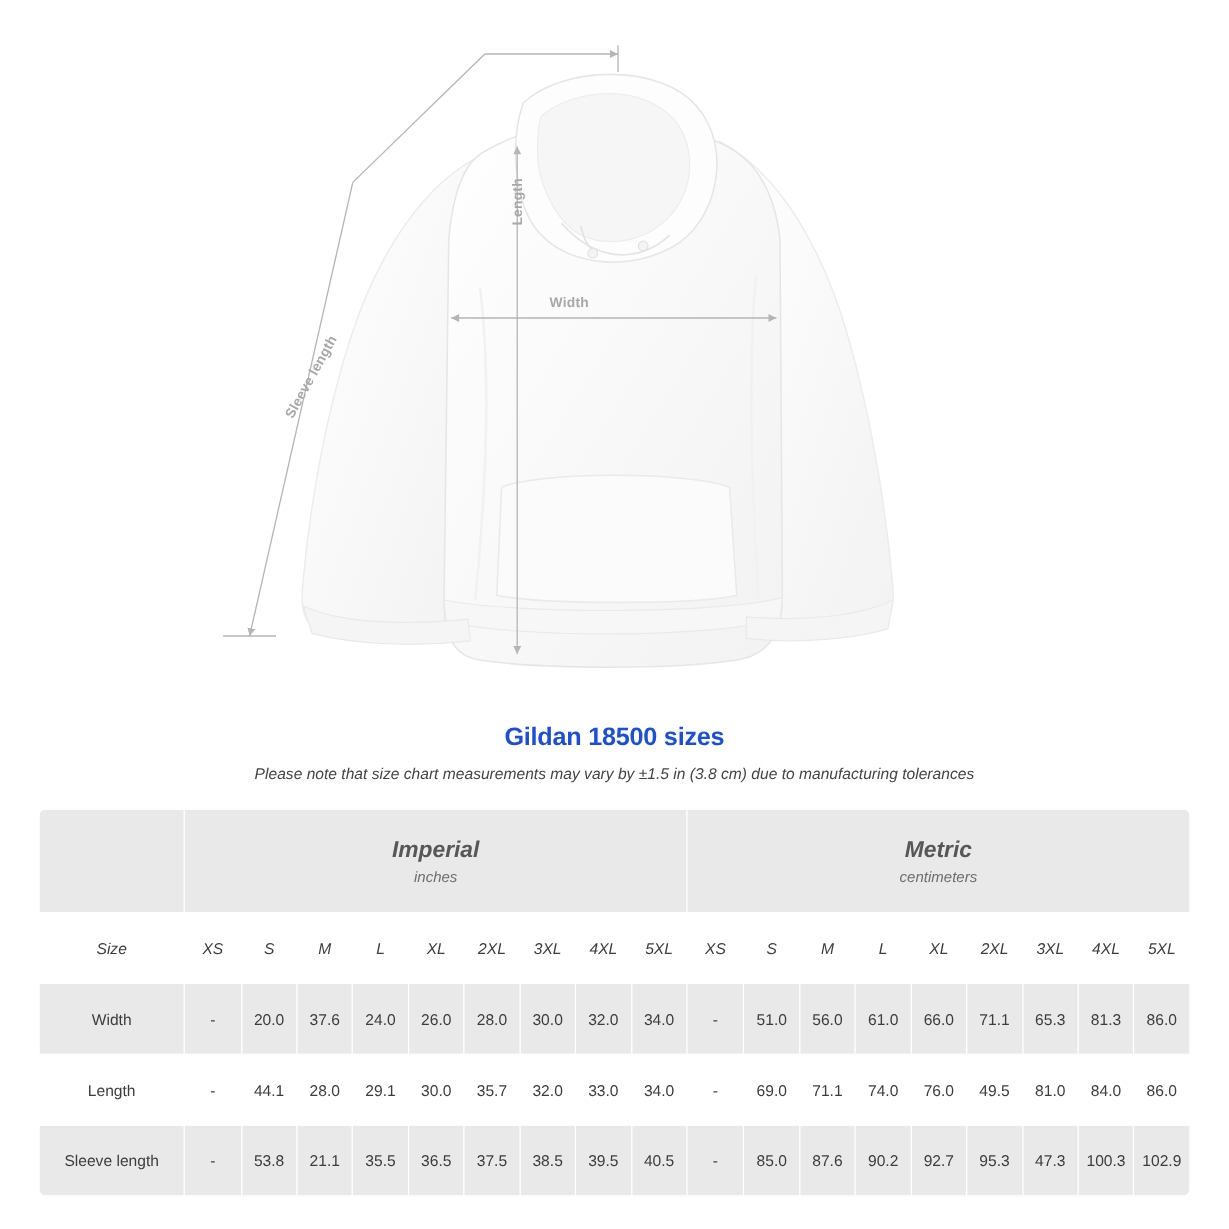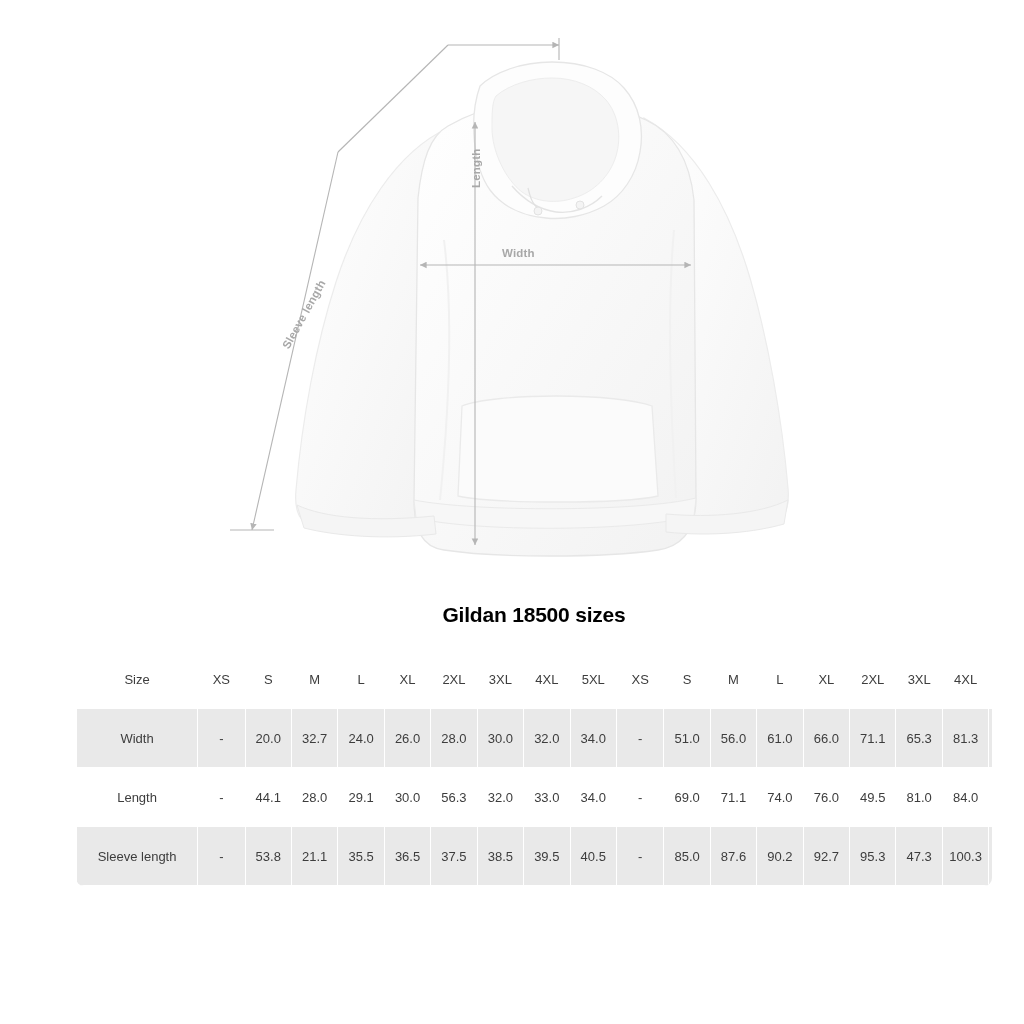--- a/index.html
+++ b/index.html
@@ -9,21 +9,20 @@
     background: #ffffff;
     font-family: "Liberation Sans", sans-serif;
     color: #3c3c3c;
   }
   #page {
     position: relative;
     width: 1024px;
     height: 1024px;
     overflow: hidden;
     background: #fff;
-    padding-left: 44px;
   }
 
   
   .illustration {
     position: relative;
     width: 1024px;
     height: 585px;
   }
   .illustration svg {
     position: absolute;
@@ -53,21 +52,21 @@
   }
 
   
   .title-block {
     text-align: center;
     margin-top: 18px;
   }
   .chart-title {
     font-size: 21px;
     font-weight: bold;
-    color: #000000;
+    color: #1d4ed8;
     letter-spacing: -0.2px;
   }
   .chart-note {
     margin-top: 10px;
     font-size: 13px;
     font-style: italic;
     color: #444;
   }
 
   
@@ -103,21 +102,21 @@
   }
   .unit-head .u-sub {
     font-size: 12.5px;
     font-style: italic;
     color: #6d6d6d;
     display: block;
     margin-top: 3px;
   }
   .corner-cell { background: #e9e9e9; }
 
-  .hdr-row td { background: #ffffff; font-weight: bold; font-size: 13.5px; color: #333; }
+  .hdr-row td { background: #ffffff; font-weight: bold; font-size: 13.5px; color: #333; font-style: italic; }
   .hdr-row td.rowlabel { background:#ffffff; }
 
   tr.band td { background: #e9e9e9; }
   tr.plain td { background: #ffffff; }
 
   td.rowlabel {
     font-weight: bold;
     font-size: 13.5px;
     color: #333;
   }
@@ -205,20 +204,21 @@
       </g>
     </svg>
 
     <div class="dim-label lbl-length">Length</div>
     <div class="dim-label lbl-width">Width</div>
     <div class="dim-label lbl-sleeve">Sleeve length</div>
   </div>
 
   <div class="title-block">
     <div class="chart-title">Gildan 18500 sizes</div>
+    <div class="chart-note">Please note that size chart measurements may vary by ±1.5 in (3.8 cm) due to manufacturing tolerances</div>
   </div>
 
   <div class="table-wrap">
     <table class="size-chart">
       <colgroup>
         <col class="col-label">
         <col class="col-xs">
           <col class="col-s">
           <col class="col-std">
           <col class="col-std">
@@ -232,20 +232,31 @@
           <col class="col-std">
           <col class="col-std">
           <col class="col-std">
           <col class="col-std">
           <col class="col-std">
           <col class="col-std">
           <col class="col-std">
       </colgroup>
       <tbody>
 
+        <tr>
+          <td class="corner-cell unit-head"></td>
+          <td class="unit-head" colspan="9">
+            <span class="u-main">Imperial</span>
+            <span class="u-sub">inches</span>
+          </td>
+          <td class="unit-head" colspan="9">
+            <span class="u-main">Metric</span>
+            <span class="u-sub">centimeters</span>
+          </td>
+        </tr>
 
         <tr class="hdr-row">
           <td class="rowlabel">Size</td>
           <td>XS</td>
           <td>S</td>
           <td>M</td>
           <td>L</td>
           <td>XL</td>
           <td>2XL</td>
           <td>3XL</td>
@@ -259,21 +270,21 @@
           <td>2XL</td>
           <td>3XL</td>
           <td>4XL</td>
           <td>5XL</td>
         </tr>
 
         <tr class="band">
           <td class="rowlabel">Width</td>
           <td>-</td>
           <td>20.0</td>
-          <td>32.7</td>
+          <td>37.6</td>
           <td>24.0</td>
           <td>26.0</td>
           <td>28.0</td>
           <td>30.0</td>
           <td>32.0</td>
           <td>34.0</td>
           <td>-</td>
           <td>51.0</td>
           <td>56.0</td>
           <td>61.0</td>
@@ -284,21 +295,21 @@
           <td>86.0</td>
         </tr>
 
         <tr class="plain">
           <td class="rowlabel">Length</td>
           <td>-</td>
           <td>44.1</td>
           <td>28.0</td>
           <td>29.1</td>
           <td>30.0</td>
-          <td>56.3</td>
+          <td>35.7</td>
           <td>32.0</td>
           <td>33.0</td>
           <td>34.0</td>
           <td>-</td>
           <td>69.0</td>
           <td>71.1</td>
           <td>74.0</td>
           <td>76.0</td>
           <td>49.5</td>
           <td>81.0</td>

